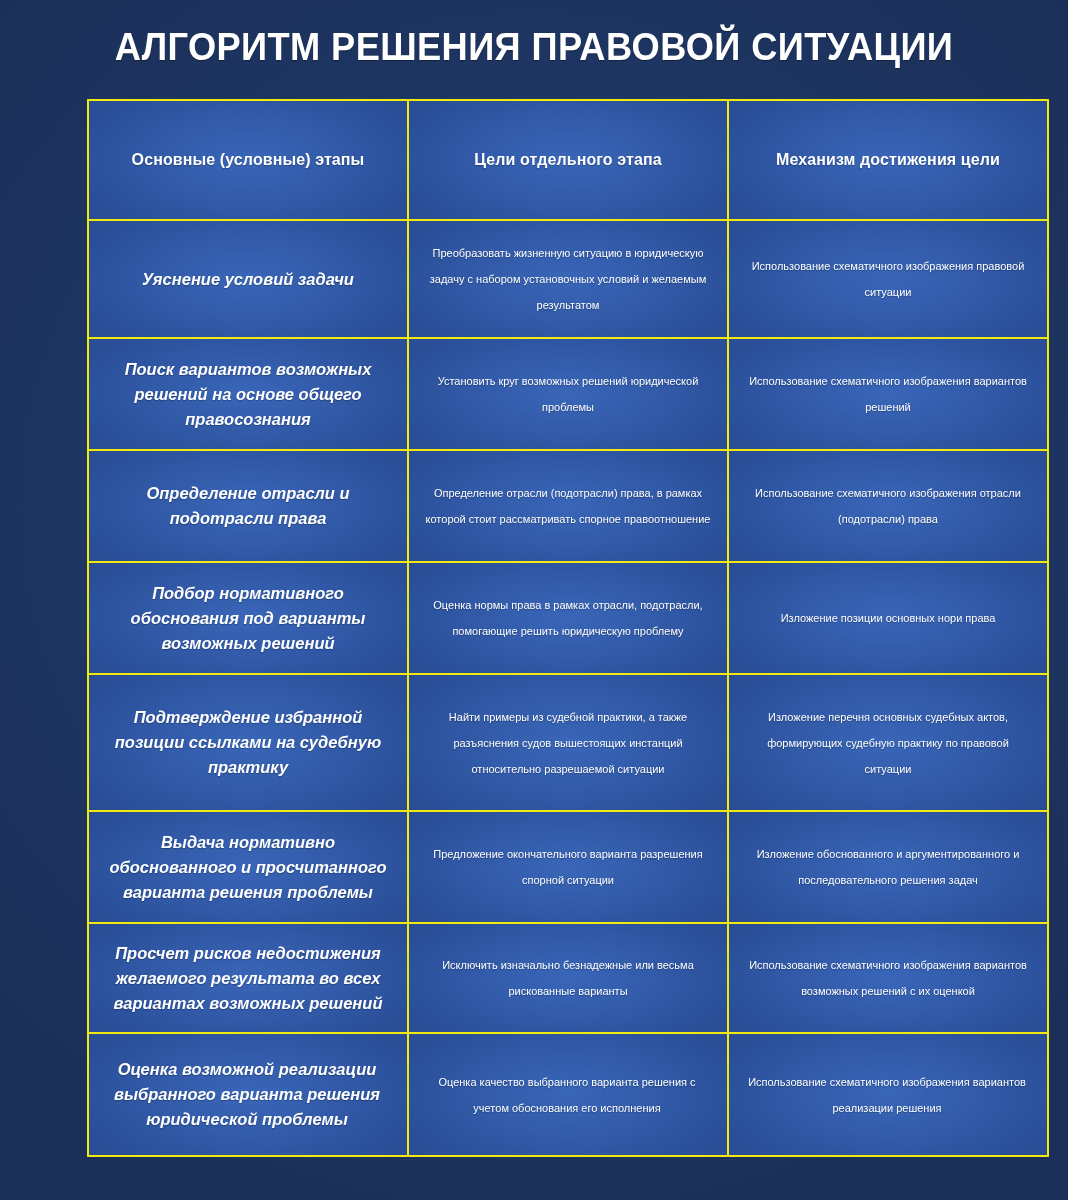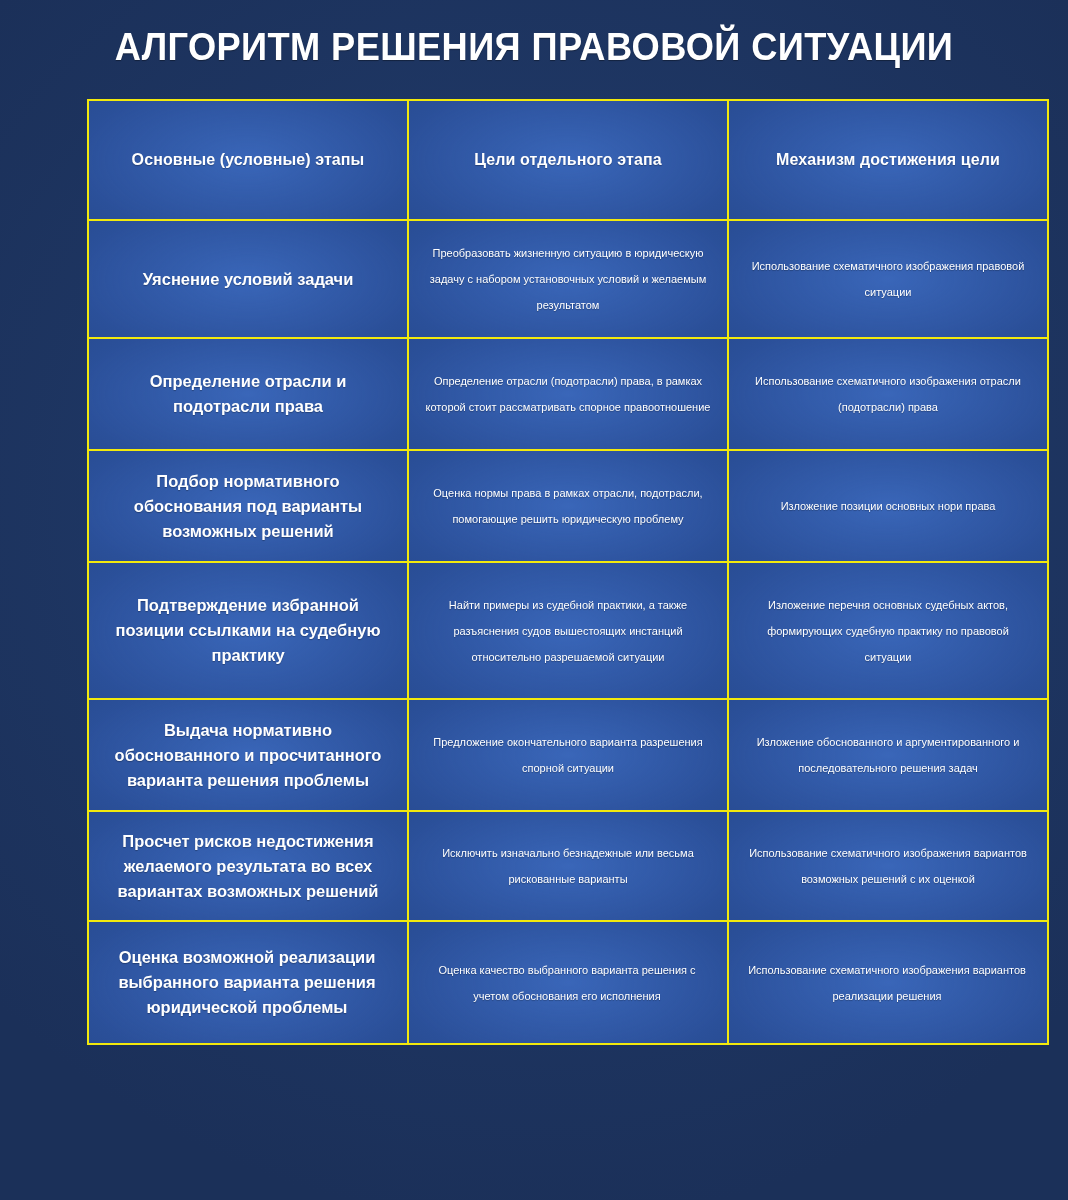--- a/index.html
+++ b/index.html
@@ -88,20 +88,21 @@
     height: 120px;
     font-size: 16px;
     line-height: 22px;
     font-weight: bold;
     letter-spacing: 0.1px;
   }
 
   
   table.algo tr.body td.stage {
     font-weight: bold;
+    font-style: italic;
     font-size: 16.5px;
     line-height: 25px;
   }
   table.algo tr.body td.goal,
   table.algo tr.body td.mech {
     font-weight: normal;
     font-style: normal;
     font-size: 11px;
     line-height: 26px;
   }
@@ -152,20 +153,31 @@
               <span class="cell-text">Уяснение условий задачи</span>
             </td>
           <td class="goal">
               <span class="cell-text">Преобразовать жизненную ситуацию в юридическую задачу с набором установочных условий и желаемым результатом</span>
             </td>
           <td class="mech">
               <span class="cell-text">Использование схематичного изображения правовой ситуации</span>
             </td>
         </tr>
 
+        <tr class="body" data-h="2">
+          <td class="stage">
+              <span class="cell-text">Поиск вариантов возможных решений на основе общего правосознания</span>
+            </td>
+          <td class="goal">
+              <span class="cell-text">Установить круг возможных решений юридической проблемы</span>
+            </td>
+          <td class="mech">
+              <span class="cell-text">Использование схематичного изображения вариантов решений</span>
+            </td>
+        </tr>
 
         <tr class="body" data-h="3">
           <td class="stage">
               <span class="cell-text">Определение отрасли и подотрасли права</span>
             </td>
           <td class="goal">
               <span class="cell-text">Определение отрасли (подотрасли) права, в рамках которой стоит рассматривать спорное правоотношение</span>
             </td>
           <td class="mech">
               <span class="cell-text">Использование схематичного изображения отрасли (подотрасли) права</span>

